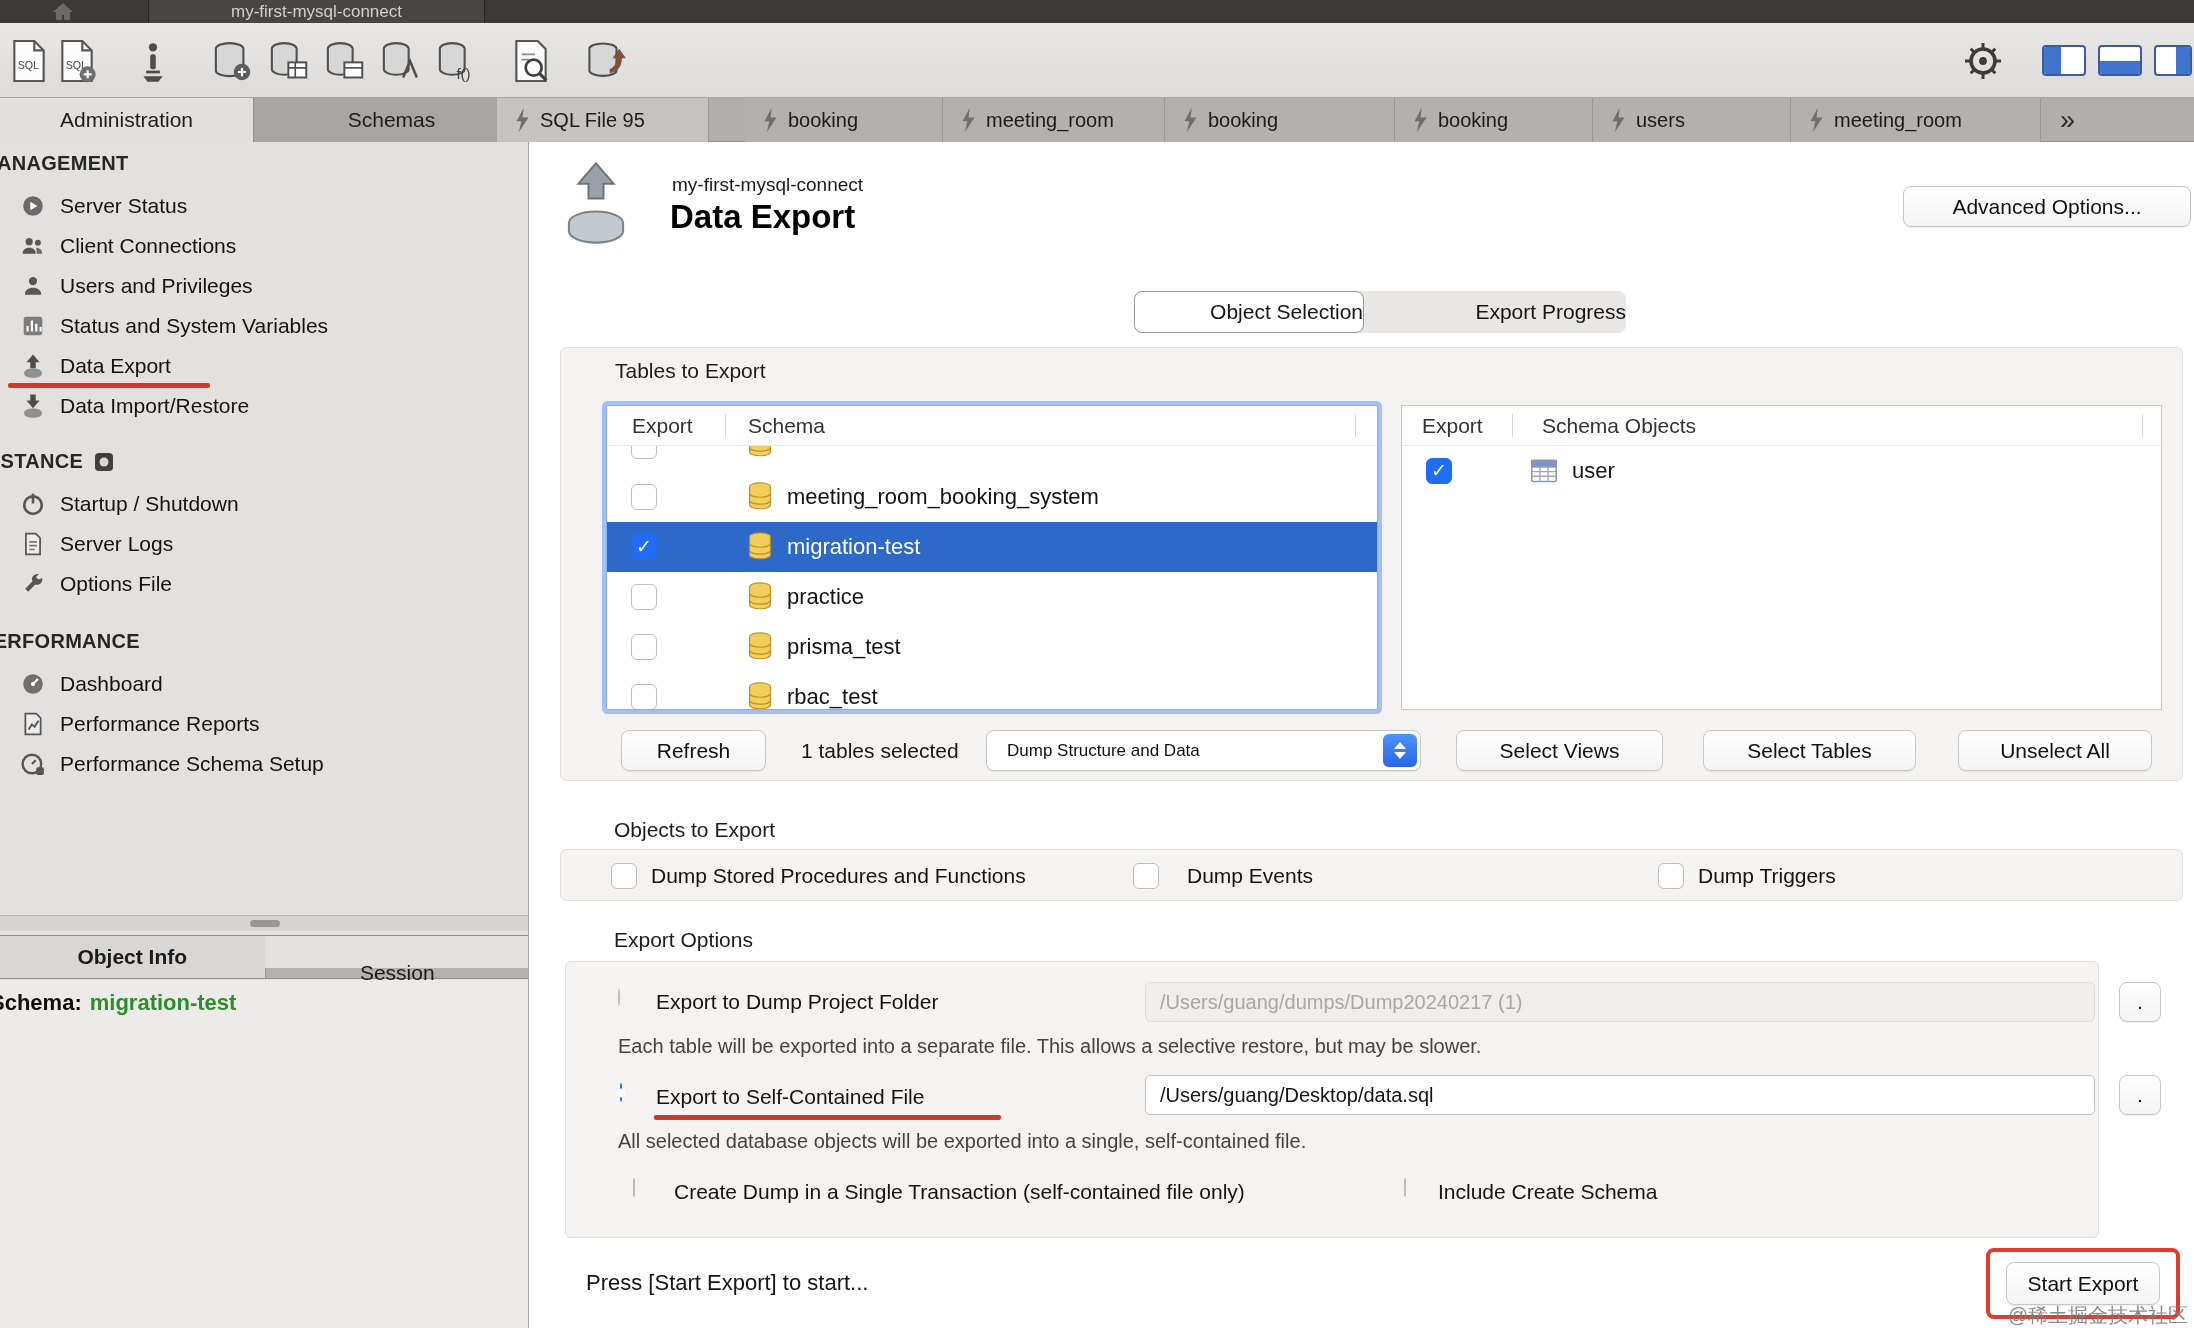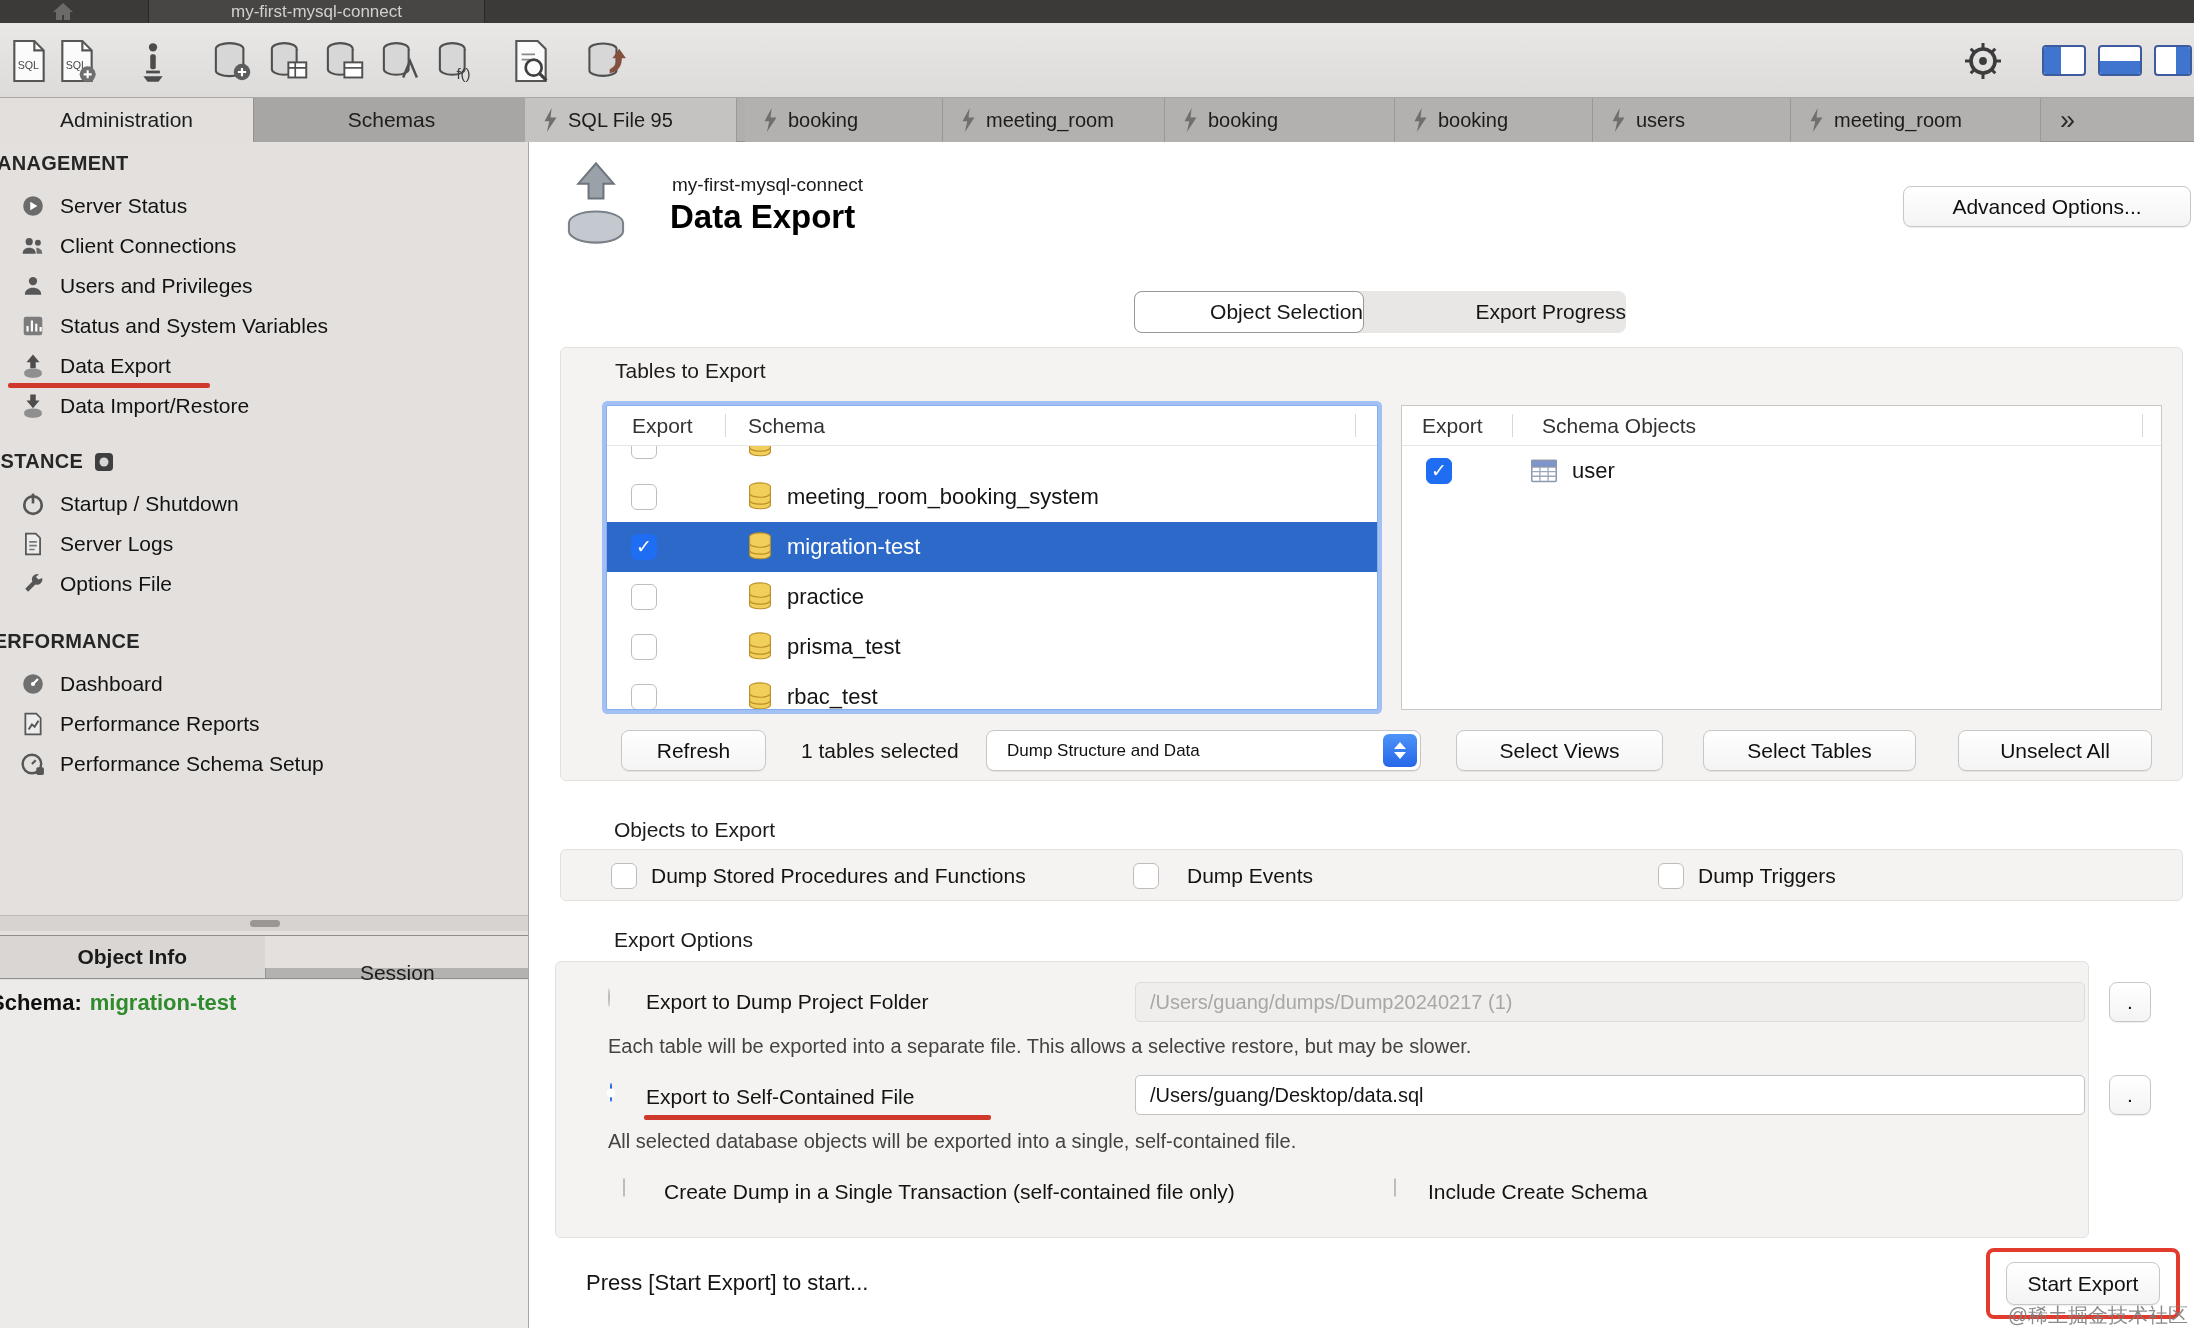--- a/index.html
+++ b/index.html
@@ -220,21 +220,21 @@
   </div>
 
   <div class="tabstrip">
     <div class="side-tab active" style="left:0;width:253px">
       <span>Administration</span>
     </div>
     <div class="side-tab inactive" style="left:253px;width:276px">
       <span>Schemas</span>
     </div>
 
-    <div class="etab lighter" style="left:525px;width:212px">
+    <div class="etab lighter" style="left:497px;width:212px">
       <svg width="15" height="24" viewBox="0 0 12 20">
           <path d="M7 0L1 11h4l-2 9 8-12H6z" fill="#6f6f6f"></path>
         </svg>
       <span>SQL File 95</span>
     </div>
     <div class="etab" style="left:745px;width:198px">
       <svg width="15" height="24" viewBox="0 0 12 20">
           <path d="M7 0L1 11h4l-2 9 8-12H6z" fill="#6f6f6f"></path>
         </svg>
       <span>booking</span>
@@ -575,21 +575,21 @@
         <span class="cb"></span>
         <span class="optlbl">Dump Events</span>
       </div>
       <div class="abs" style="left:1097px;top:13px;display:flex;align-items:center;gap:14px">
         <span class="cb"></span>
         <span class="optlbl">Dump Triggers</span>
       </div>
     </div>
 
     <div class="abs sect-label" style="left:85px;top:786px">Export Options</div>
-    <div class="abs panel" style="left:26px;top:819px;width:1534px;height:277px">
+    <div class="abs panel" style="left:36px;top:819px;width:1534px;height:277px">
 
       <span class="abs radio" style="left:52px;top:27px"></span>
       <span class="abs optlbl" style="left:90px;top:27px;line-height:26px">Export to Dump Project Folder</span>
       <div class="abs field disabled" style="left:579px;top:20px;width:950px">/Users/guang/dumps/Dump20240217 (1)</div>
       <div class="abs btn" style="left:1553px;top:20px;width:42px;height:40px">.</div>
       <div class="abs help" style="left:52px;top:73px">Each table will be exported into a separate file. This allows a selective restore, but may be slower.</div>
 
       <span class="abs radio checked" style="left:52px;top:122px"></span>
       <span class="abs optlbl" style="left:90px;top:122px;line-height:26px">Export to Self-Contained File</span>
       <div class="abs red-underline" style="left:88px;top:153px;width:347px;height:5px;background:#ce392c;border-radius:2px"></div>

